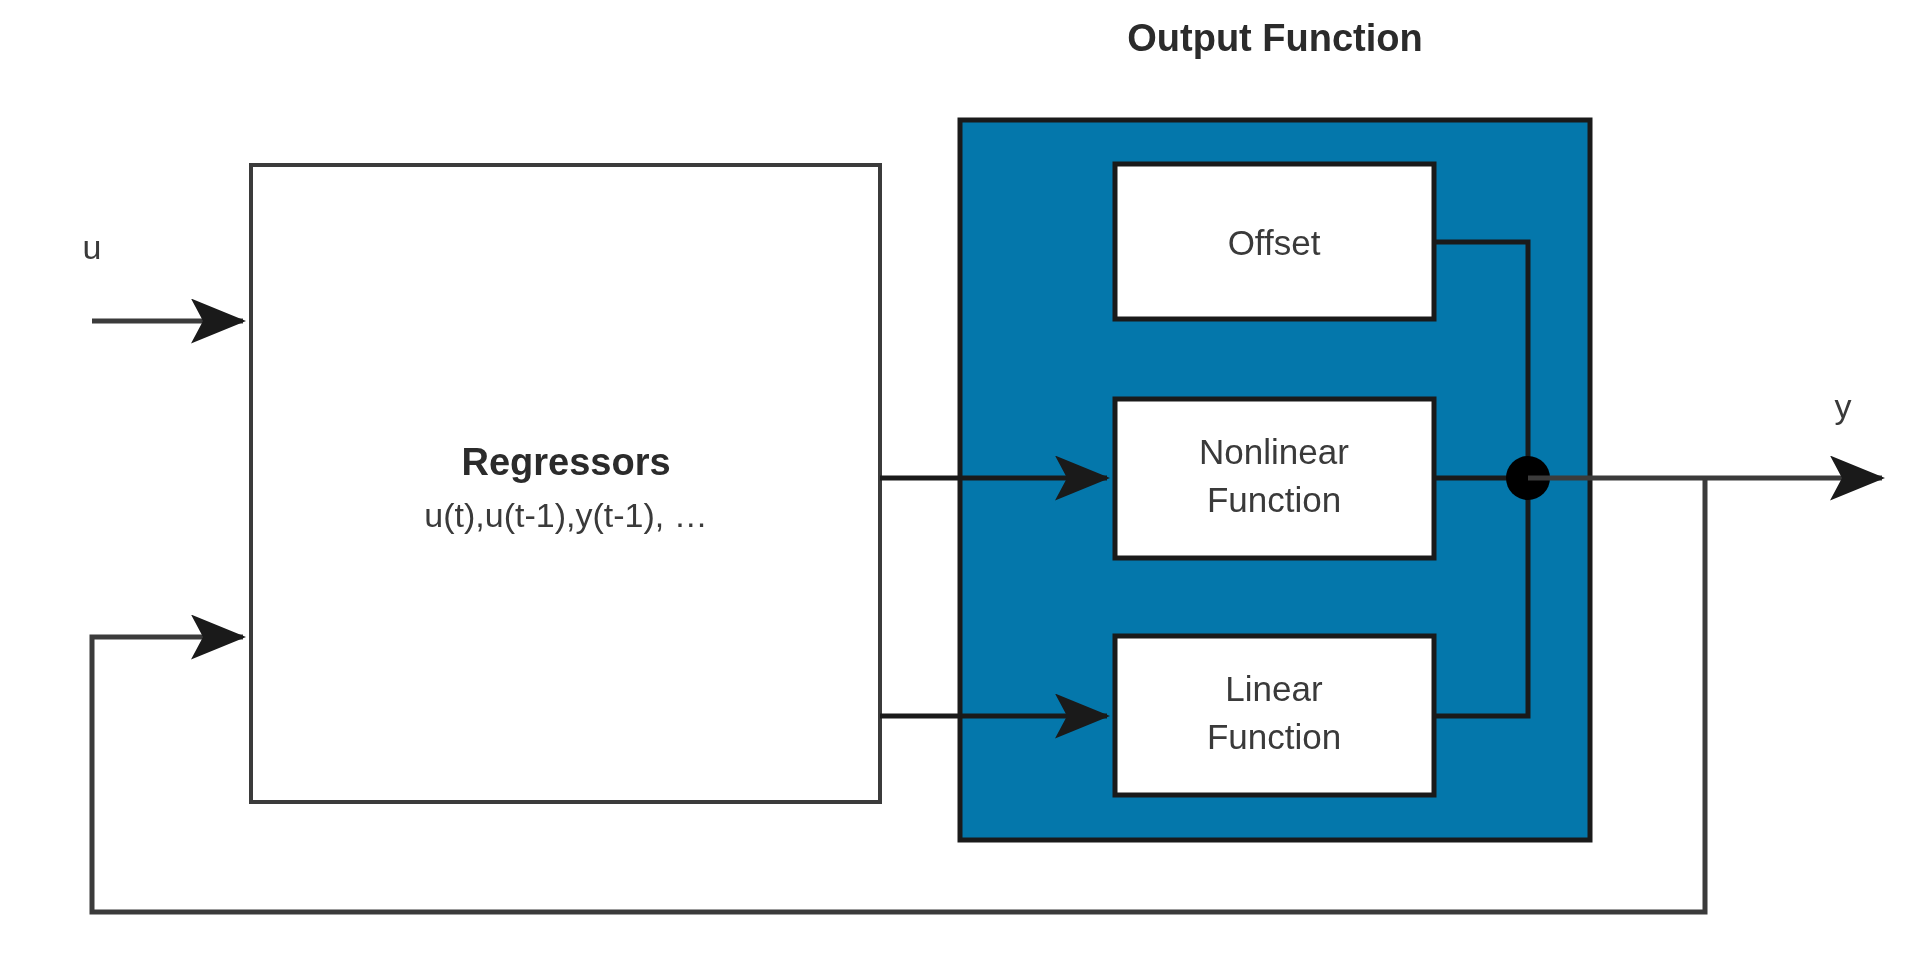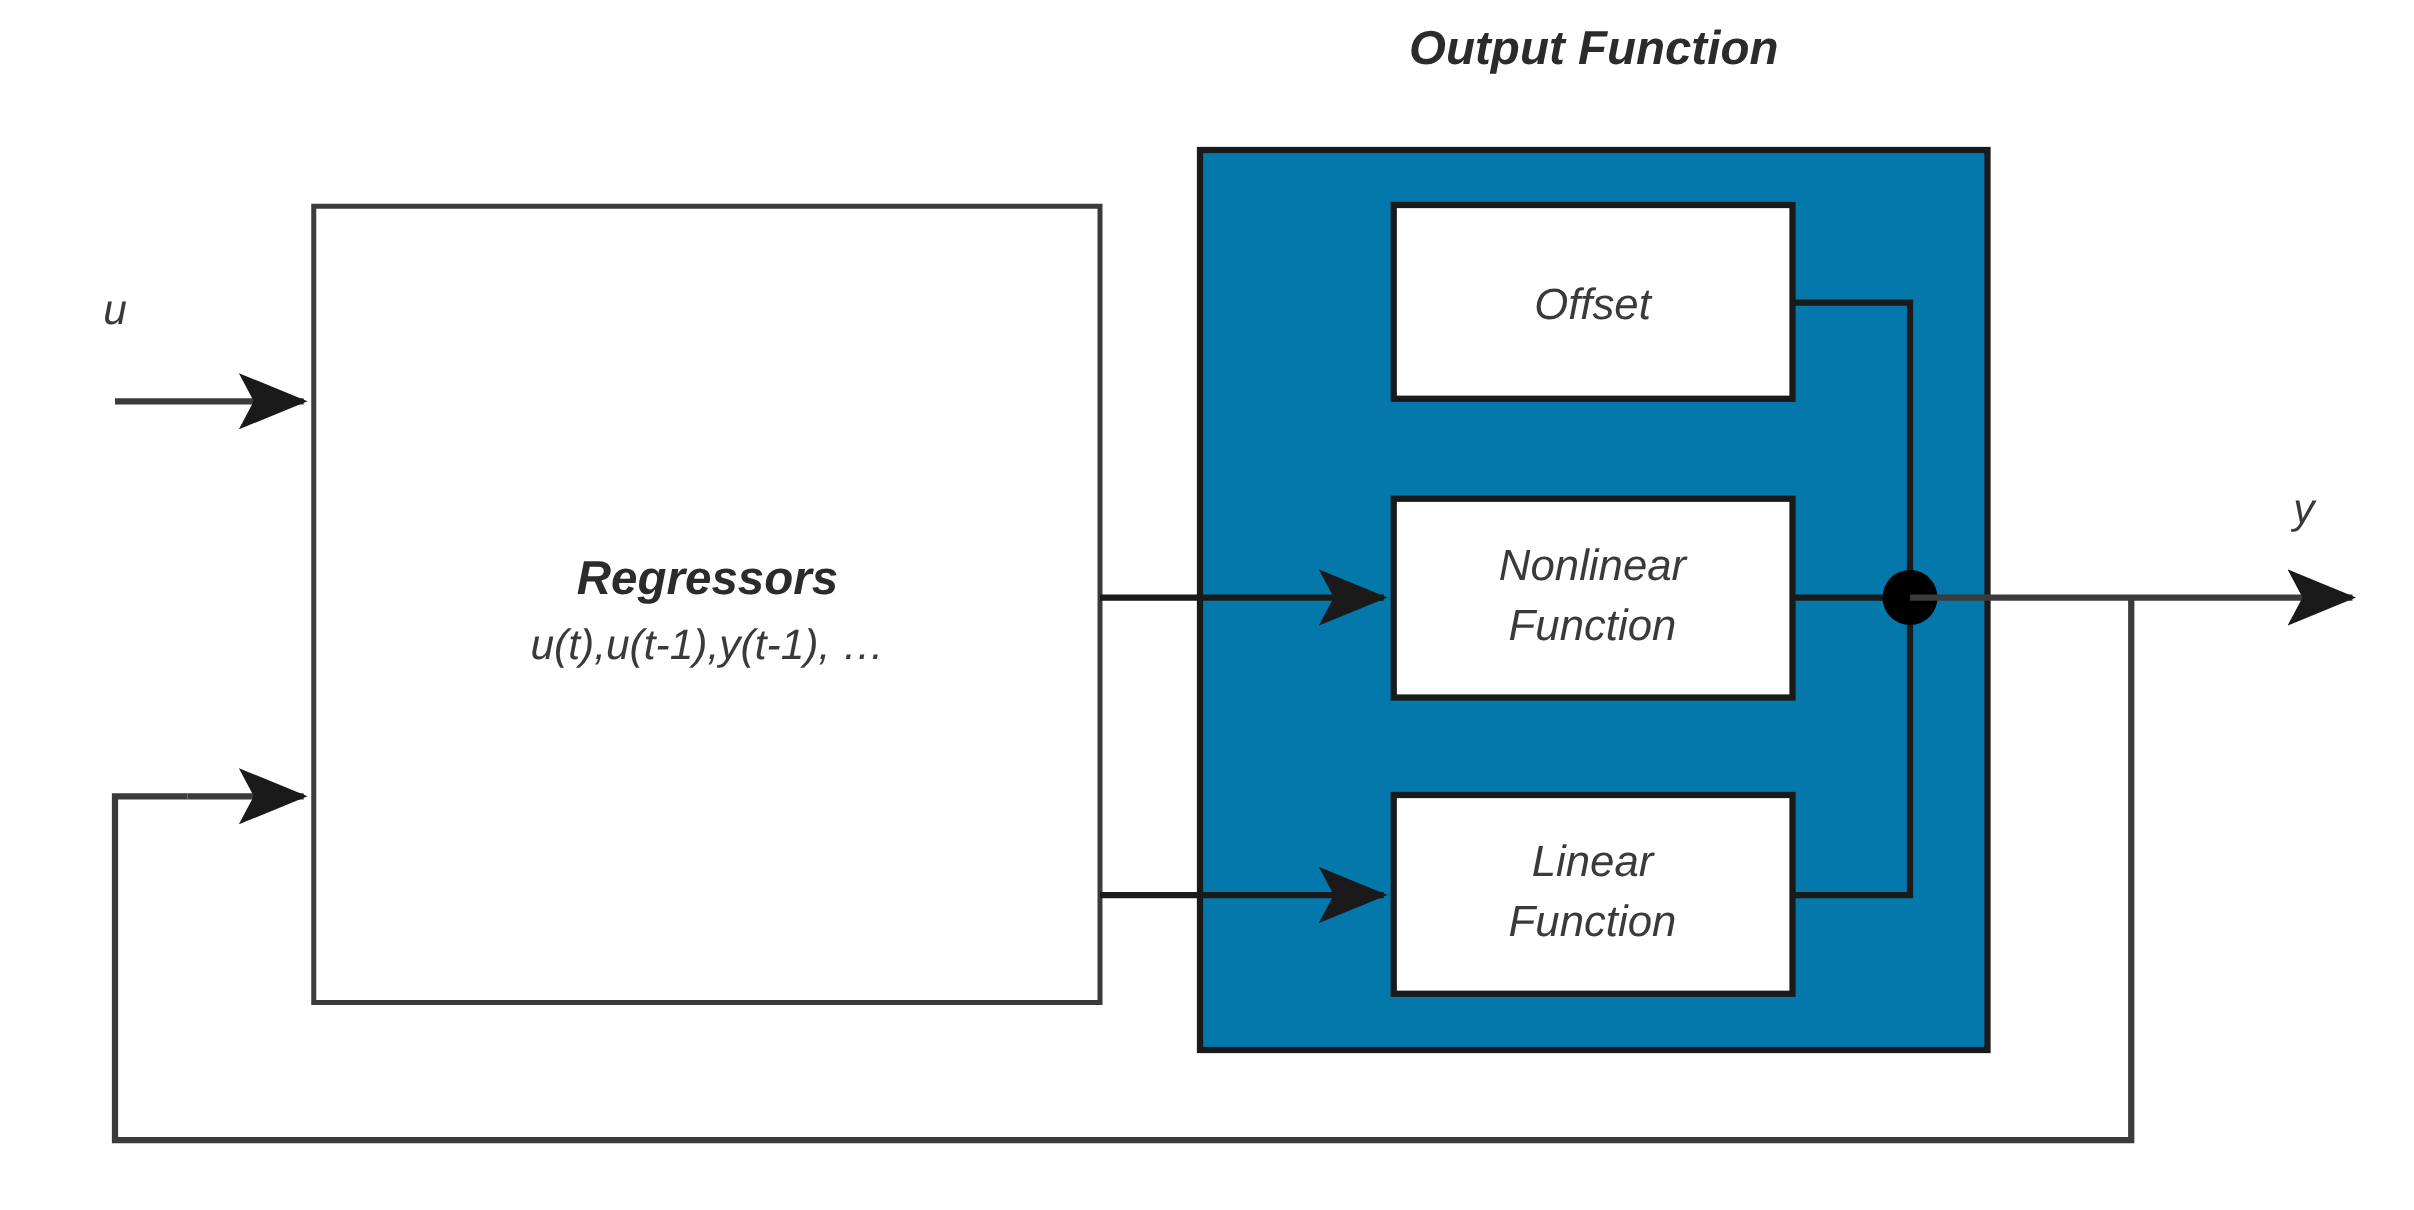--- a/index.html
+++ b/index.html
@@ -9,21 +9,20 @@
   }
   body {
     font-family: "Liberation Sans", sans-serif;
   }
   #diagram-root {
     position: relative;
     width: 1931px;
     height: 968px;
     background: #ffffff;
     overflow: hidden;
-    font-style: italic;
   }
   #diagram-svg {
     position: absolute;
     left: 0;
     top: 0;
     width: 1931px;
     height: 968px;
   }
   .blk-label {
     font-family: "Liberation Sans", sans-serif;

